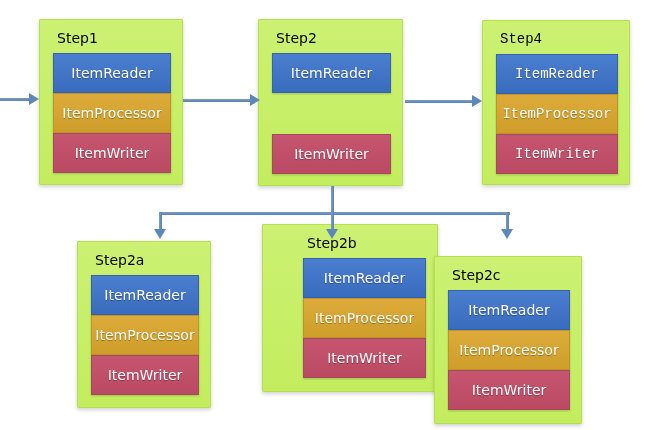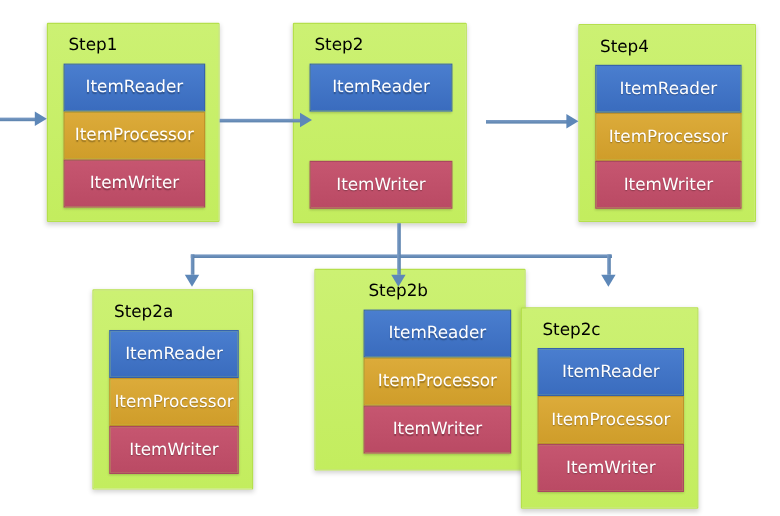--- a/index.html
+++ b/index.html
@@ -68,22 +68,22 @@
   }
   .head-down {
     position: absolute; width: 0; height: 0;
     border-top: 10px solid #5d87b8;
     border-left: 6px solid transparent;
     border-right: 6px solid transparent;
   }
 
   
   #box-step1  { left: 39px;  top: 19px;  width: 144px; height: 166px; }
-  #box-step2  { left: 244px; top: 19px;  width: 145px; height: 167px; }
-  #box-step4  { left: 482px; top: 20px;  width: 148px; height: 165px; }
+  #box-step2  { left: 258px; top: 19px;  width: 145px; height: 167px; }
+  #box-step4  { left: 482px; top: 20px;  width: 148px; height: 165px; font-family: Liberation Mono, monospace; }
   #box-step2a { left: 77px;  top: 241px; width: 134px; height: 167px; }
   #box-step2b { left: 262px; top: 224px; width: 176px; height: 168px; padding-left: 40px; }
   #box-step2c { left: 434px; top: 256px; width: 148px; height: 168px; }
 </style>
 </head>
 <body>
 
 <div id="canvas">
 
   <div class="step-box" id="box-step1">

